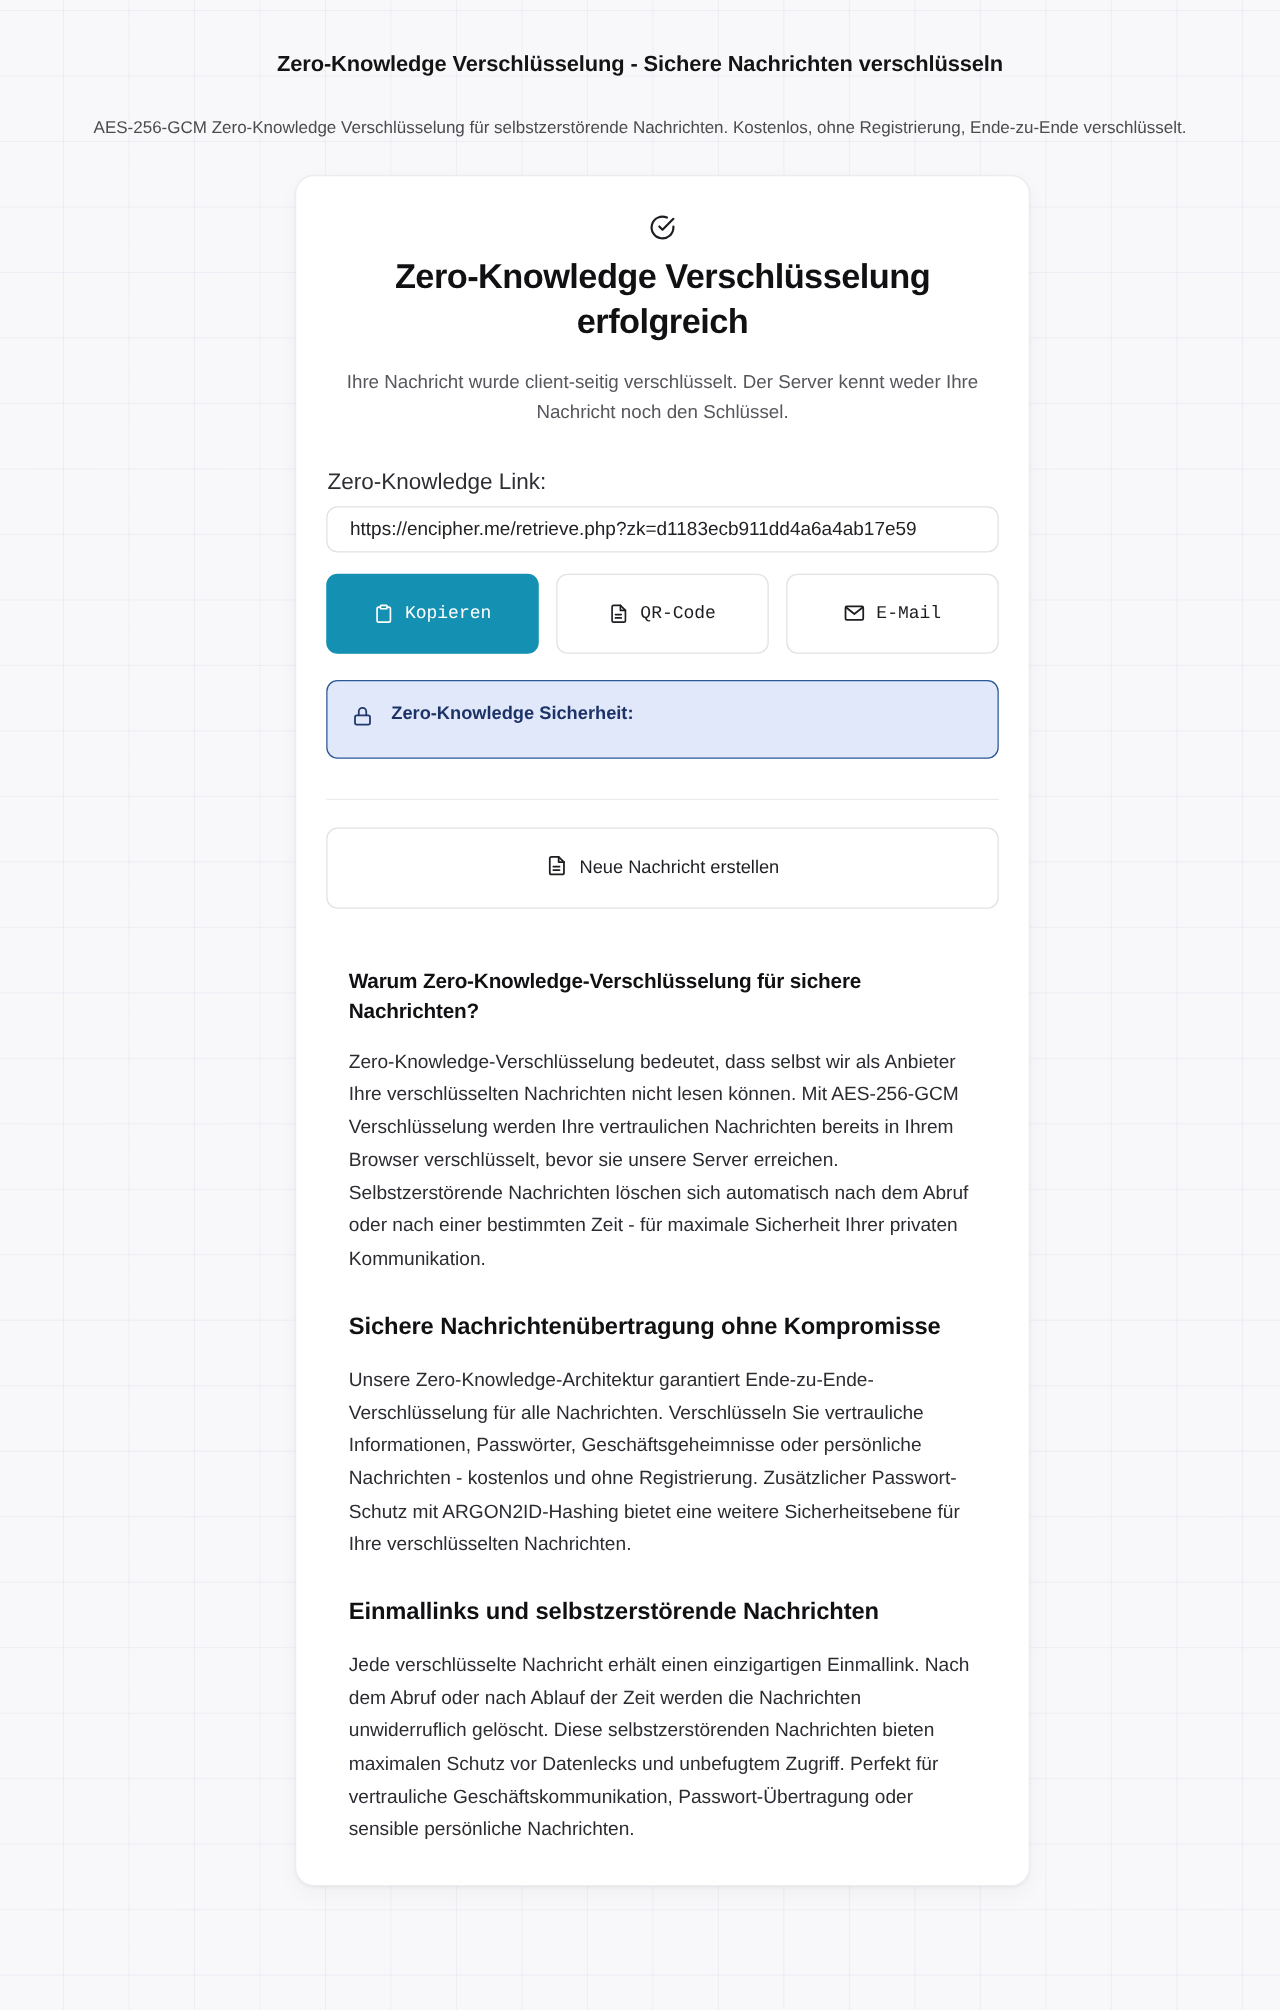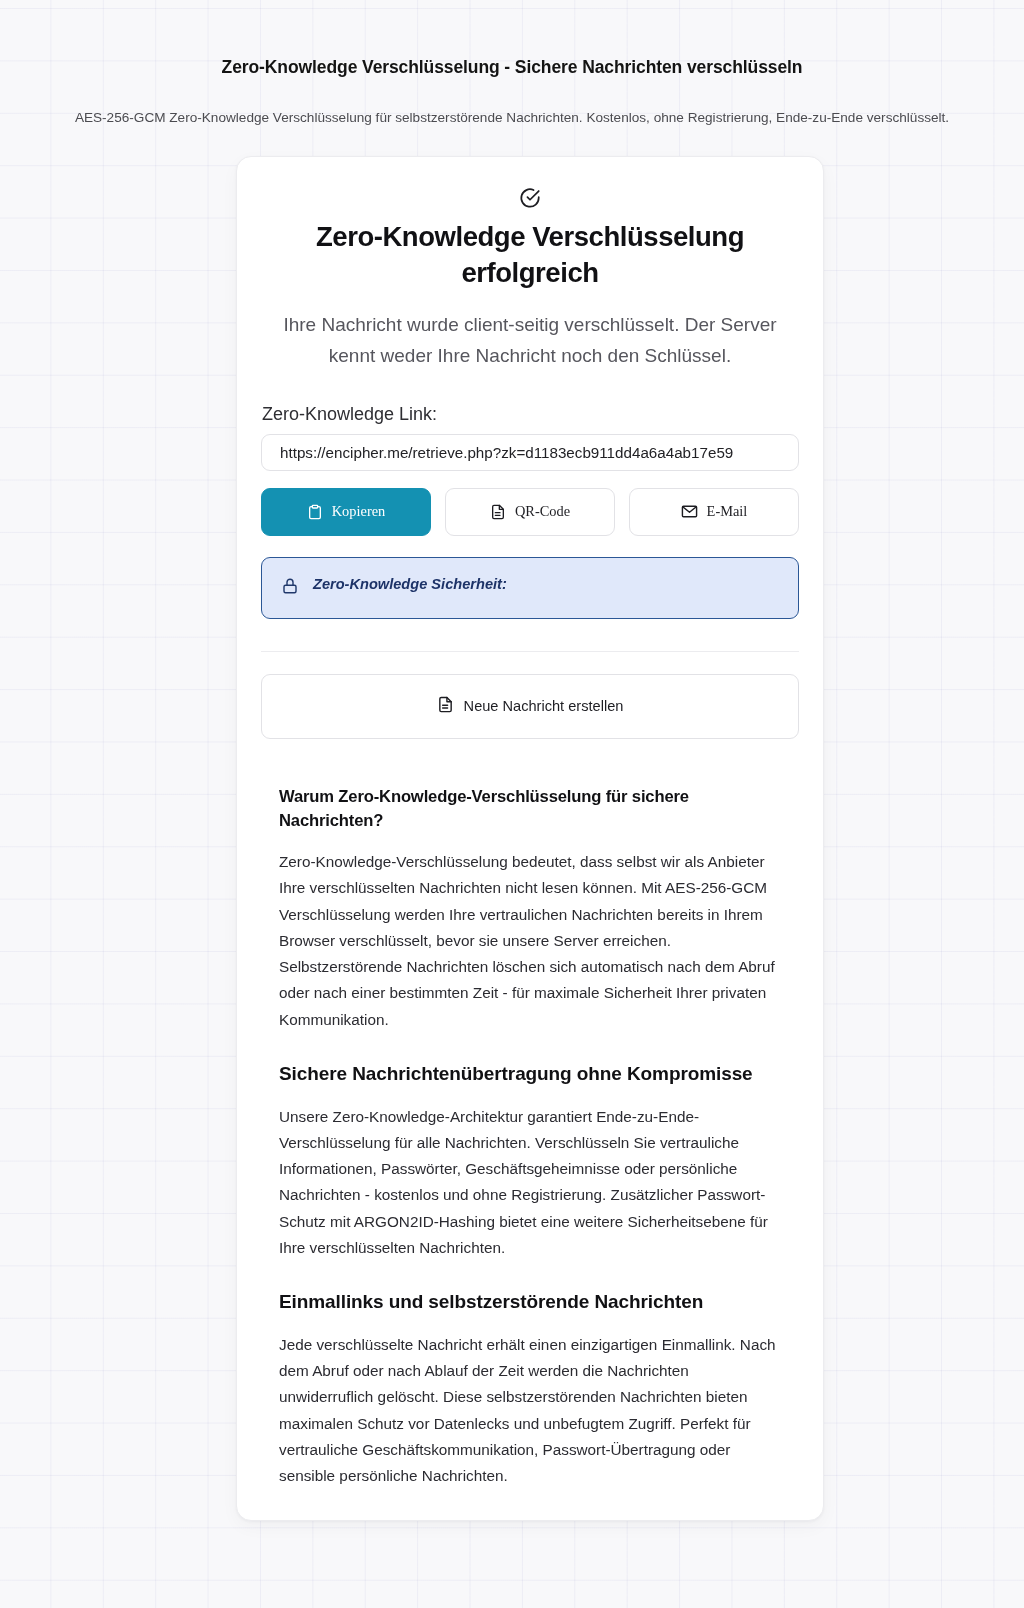--- a/index.html
+++ b/index.html
@@ -16,21 +16,21 @@
       linear-gradient(to right, rgba(120,120,190,0.085) 1px, transparent 1px),
       linear-gradient(to bottom, rgba(120,120,190,0.085) 1px, transparent 1px);
     background-size: 52.4px 52.4px;
     background-position: -2px 8px;
     color: #1a1a1a;
     -webkit-font-smoothing: antialiased;
   }
 
   
   .page-head {
-    padding-top: 56px;
+    padding-top: 40px;
     text-align: center;
   }
   .page-title {
     font-size: 17.5px;
     font-weight: bold;
     color: #141414;
     letter-spacing: -0.1px;
     line-height: 1.3;
   }
   .page-sub {
@@ -69,21 +69,21 @@
     font-size: 27.5px;
     font-weight: bold;
     line-height: 1.33;
     text-align: center;
     color: #111114;
     letter-spacing: -0.45px;
     padding: 0 24px;
   }
   .success-sub {
     margin-top: 18px;
-    font-size: 19px;
+    font-size: 15px;
     line-height: 1.63;
     text-align: center;
     color: #56565d;
     padding: 0 16px;
   }
 
   
   .link-label {
     margin-top: 32px;
     font-size: 18px;
@@ -108,29 +108,29 @@
   }
 
   
   .btn-row {
     display: flex;
     gap: 14px;
     margin-top: 17px;
   }
   .btn {
     flex: 1 1 0;
-    height: 48px;
+    height: 64px;
     border-radius: 9px;
     border: 1px solid #e2e2e6;
     background: #ffffff;
     display: flex;
     align-items: center;
     justify-content: center;
     gap: 9px;
-    font-family: Liberation Serif, serif;
+    font-family: Liberation Mono, monospace;
     font-size: 14.4px;
     color: #1d1d22;
     cursor: pointer;
     padding: 0;
   }
   .btn.primary {
     background: #1491b2;
     border-color: #1491b2;
     color: #ffffff;
   }
@@ -141,21 +141,21 @@
     margin-top: 21px;
     background: #e0e8fa;
     border: 1px solid #2b5796;
     border-radius: 9px;
     padding: 17px 19px 19px 19px;
     display: flex;
     gap: 14px;
     color: #20386b;
   }
   .info-lock { flex: 0 0 auto; padding-top: 2px; color: #20386b; }
-  .info-text { flex: 1 1 auto; font-style: italic; }
+  .info-text { flex: 1 1 auto; }
   .info-title {
     font-size: 14.6px;
     font-weight: bold;
     line-height: 1.35;
     color: #1d3368;
   }
   .info-body {
     margin-top: 5px;
     font-size: 14.4px;
     line-height: 1.78;

